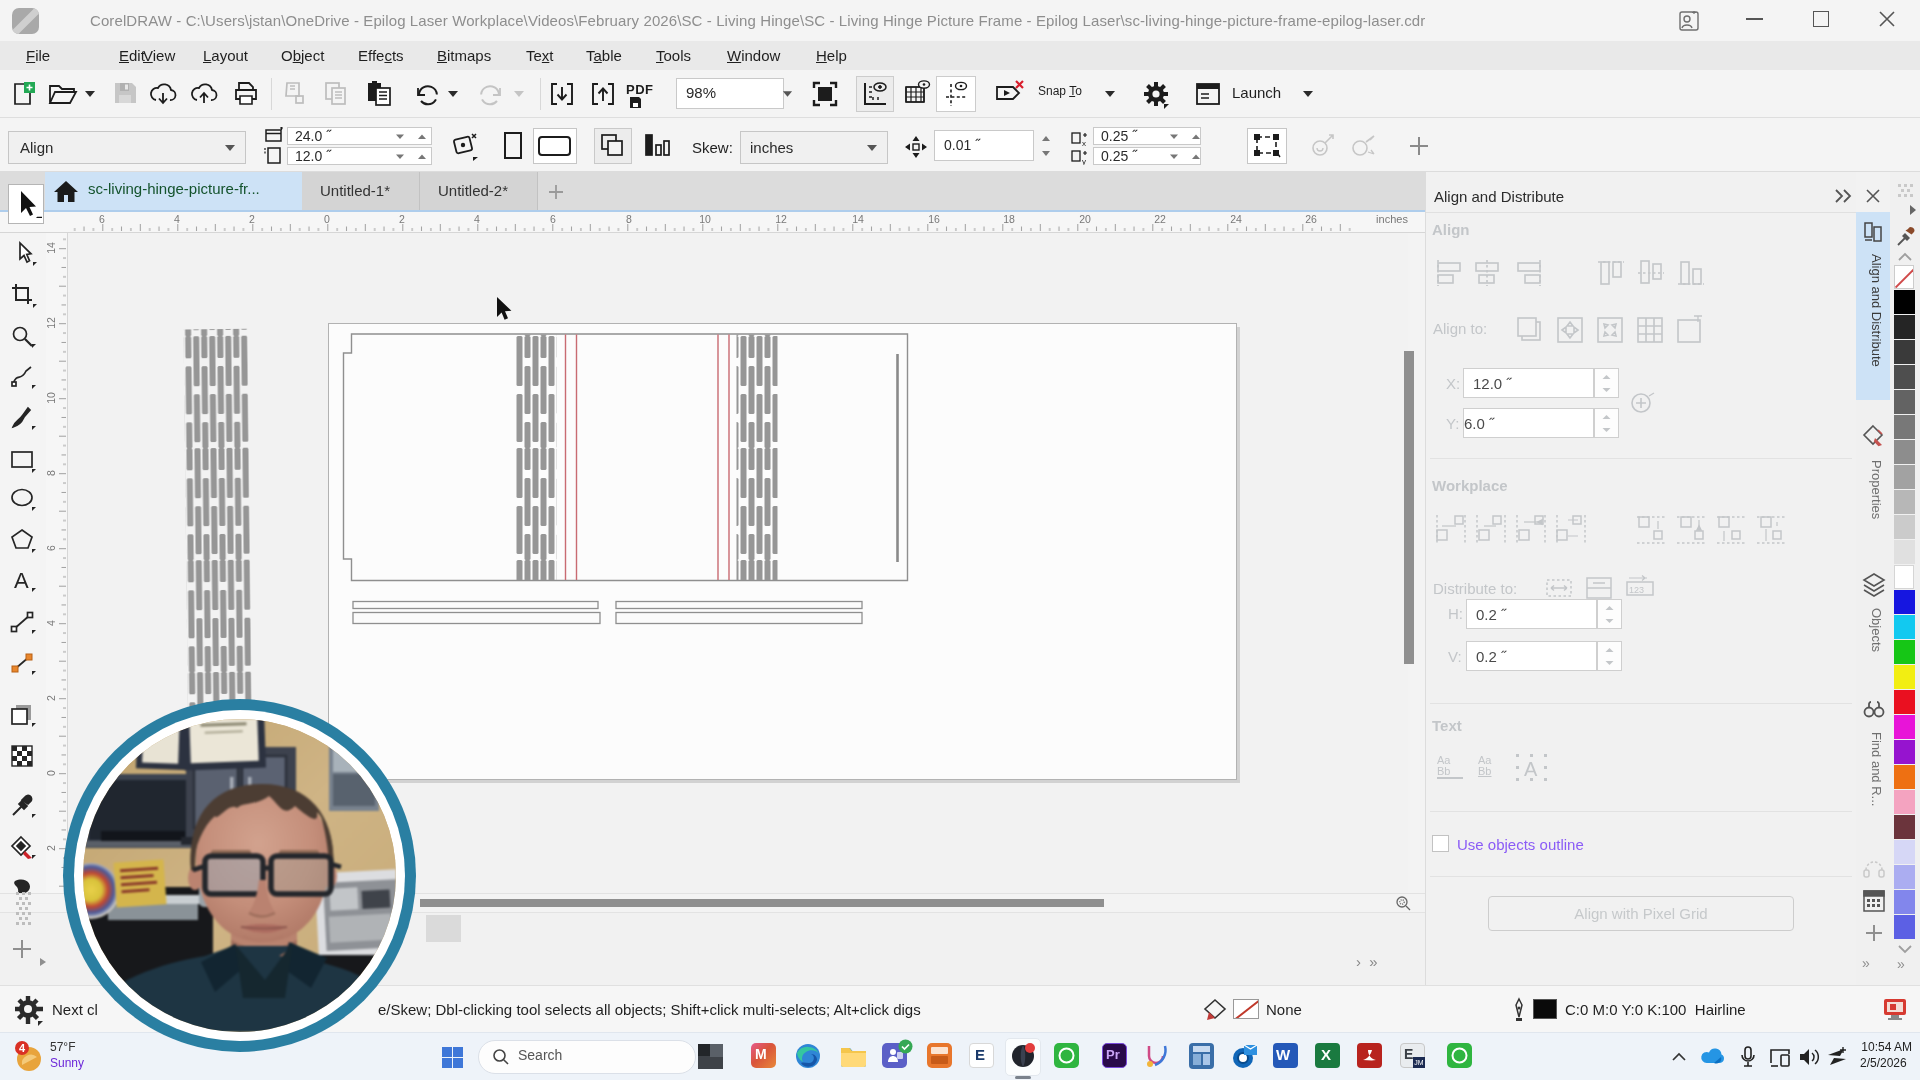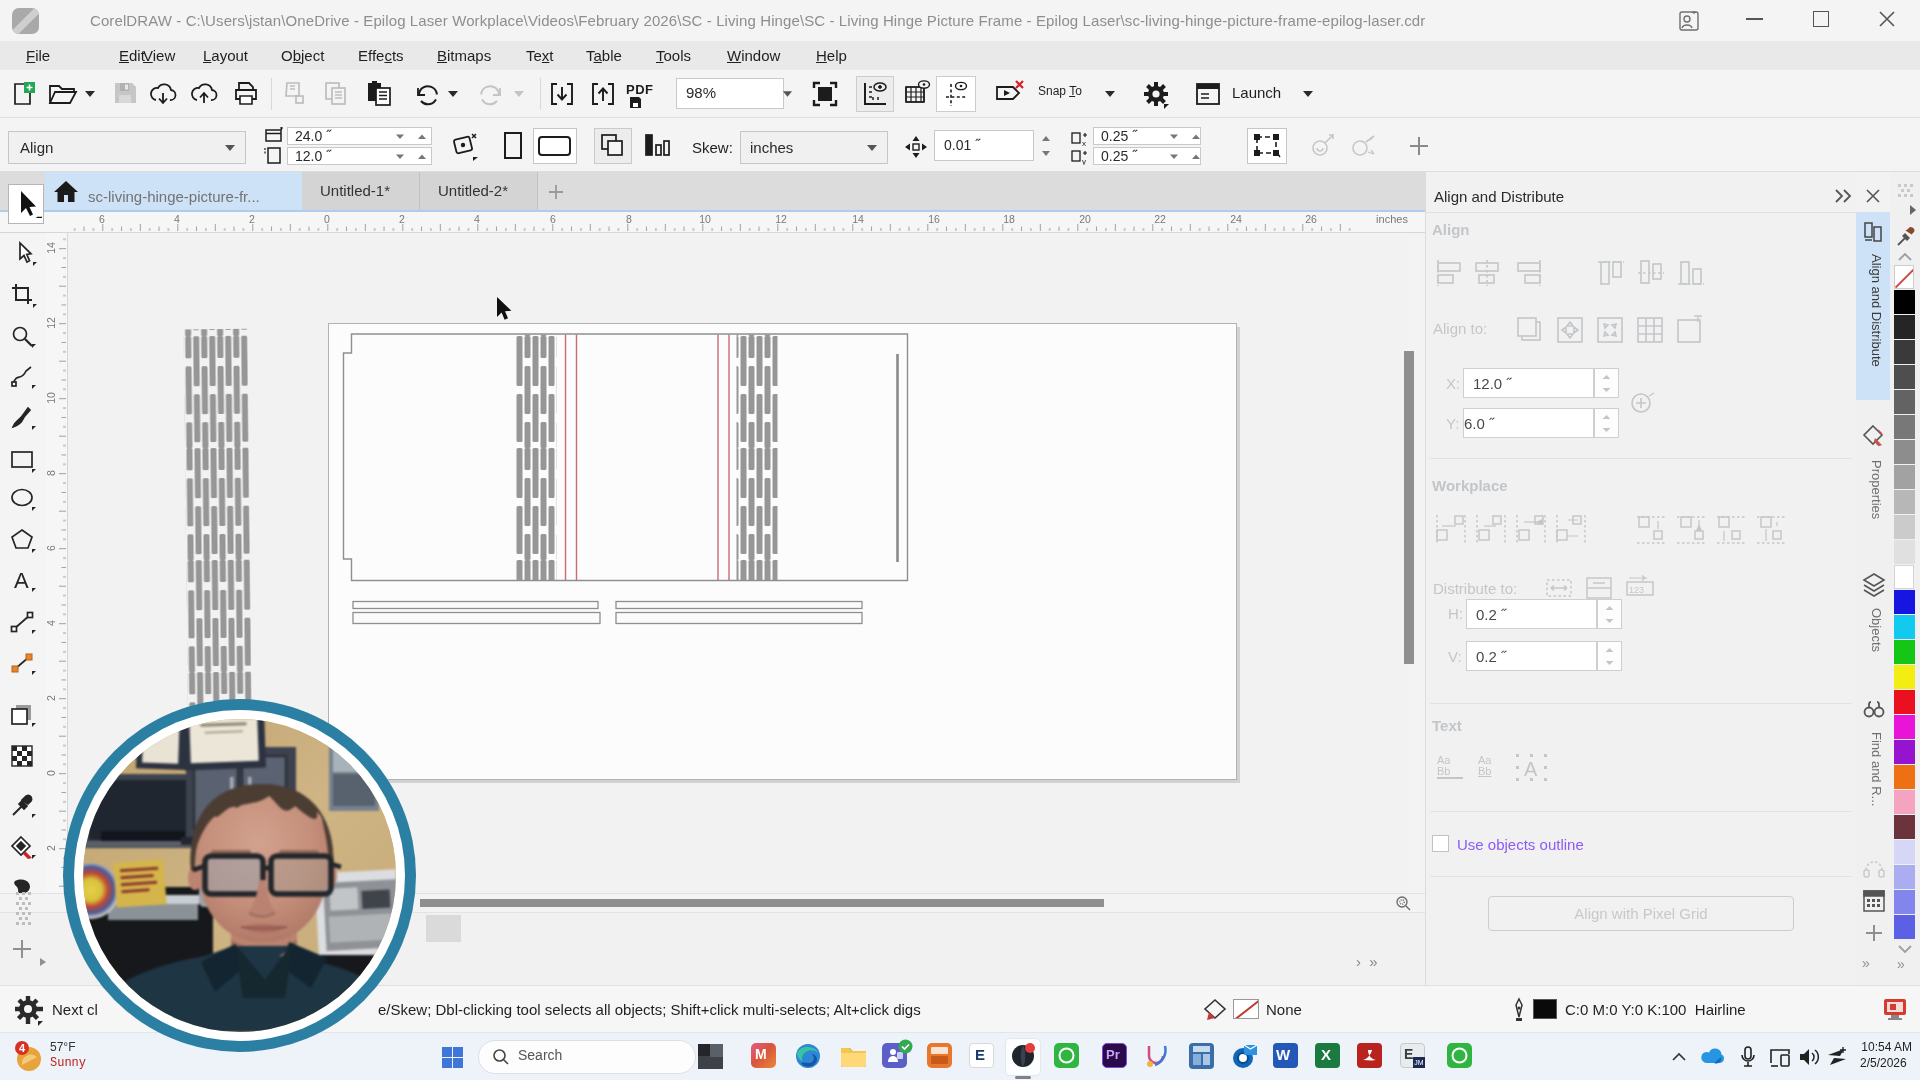--- a/index.html
+++ b/index.html
@@ -329,21 +329,21 @@
         <path d="M11 2 v18 M2 11 h18" stroke="#8a8a8a" stroke-width="2"></path>
       </svg>
 </div>
 
 <div class="ab" style="left:0;top:172px;width:1425px;height:40px;background:#dcdcdc;"></div>
 <div class="ab" id="tabbar" style="left:0;top:172px;width:1425px;height:40px;">
   <div class="ab" style="left:45px;top:0;width:257px;height:38px;background:#cde2f6;"></div>
   <svg class="ab" style="left:52px;top:6px;" width="28" height="28" viewBox="0 0 28 28">
         <path d="M14 3 L26 14 h-3.5 v10 h-6.5 v-7 h-4 v7 H5.5 V14 H2 Z" fill="#1b1b1b"></path>
       </svg>
-  <div class="ab" style="left:88px;top:16px;font-size:15px;color:#737373;">sc-living-hinge-picture-fr...</div>
+  <div class="ab" style="left:88px;top:8px;font-size:15px;color:#14532d;">sc-living-hinge-picture-fr...</div>
   <div class="ab" style="left:302px;top:0;width:118px;height:38px;background:#d4d4d4;border-right:1px solid #c2c2c2;box-sizing:border-box;"></div>
   <div class="ab" style="left:320px;top:10px;font-size:15px;color:#333;">Untitled-1*</div>
   <div class="ab" style="left:420px;top:0;width:118px;height:38px;background:#d4d4d4;border-right:1px solid #c2c2c2;box-sizing:border-box;"></div>
   <div class="ab" style="left:438px;top:10px;font-size:15px;color:#333;">Untitled-2*</div>
   <svg class="ab" style="left:548px;top:12px;" width="16" height="16" viewBox="0 0 16 16">
         <path d="M8 1 v14 M1 8 h14" stroke="#9a9a9a" stroke-width="1.8"></path>
       </svg>
   <div class="ab" style="left:0;top:38px;width:1425px;height:2px;background:#aecdec;"></div>
 </div>
 
@@ -972,21 +972,21 @@
 
 <div class="ab" id="taskbar" style="left:0;top:1032px;width:1920px;height:48px;background:#eef3f9;border-top:1px solid #e0e6ee;box-sizing:border-box;">
 
   <svg class="ab" style="left:12px;top:6px;" width="34" height="36" viewBox="0 0 34 36">
     <circle cx="17" cy="20" r="12" fill="#e8a43c"></circle>
     <path d="M10 26 a9 9 0 0 1 15-8" fill="#f4ca7a"></path>
     <circle cx="10" cy="9" r="7" fill="#d93025"></circle>
         <text x="10" y="13" font-size="11" fill="#fff" text-anchor="middle" font-family="Liberation Sans" font-weight="bold">4</text>
   </svg>
   <div class="ab" style="left:50px;top:7px;font-size:12px;color:#333;">57°F</div>
-  <div class="ab" style="left:50px;top:23px;font-size:12px;color:#b91c1c;font-family:Liberation Mono, monospace;">Sunny</div>
+  <div class="ab" style="left:50px;top:23px;font-size:12px;color:#6d28d9;">Sunny</div>
 
   <svg class="ab" style="left:441px;top:13px;" width="23" height="23" viewBox="0 0 23 23">
     <rect x="1" y="1" width="10" height="10" fill="#3e77d8"></rect>
         <rect x="12" y="1" width="10" height="10" fill="#3e77d8"></rect>
         <rect x="1" y="12" width="10" height="10" fill="#3e77d8"></rect>
         <rect x="12" y="12" width="10" height="10" fill="#3e77d8"></rect>
   </svg>
 
   <div class="ab" style="left:478px;top:7px;width:218px;height:34px;background:#fdfdfd;border:1px solid #dbe0e8;border-radius:17px;box-sizing:border-box;"></div>
   <svg class="ab" style="left:492px;top:15px;" width="18" height="18" viewBox="0 0 18 18" fill="none" stroke="#444" stroke-width="1.6">

